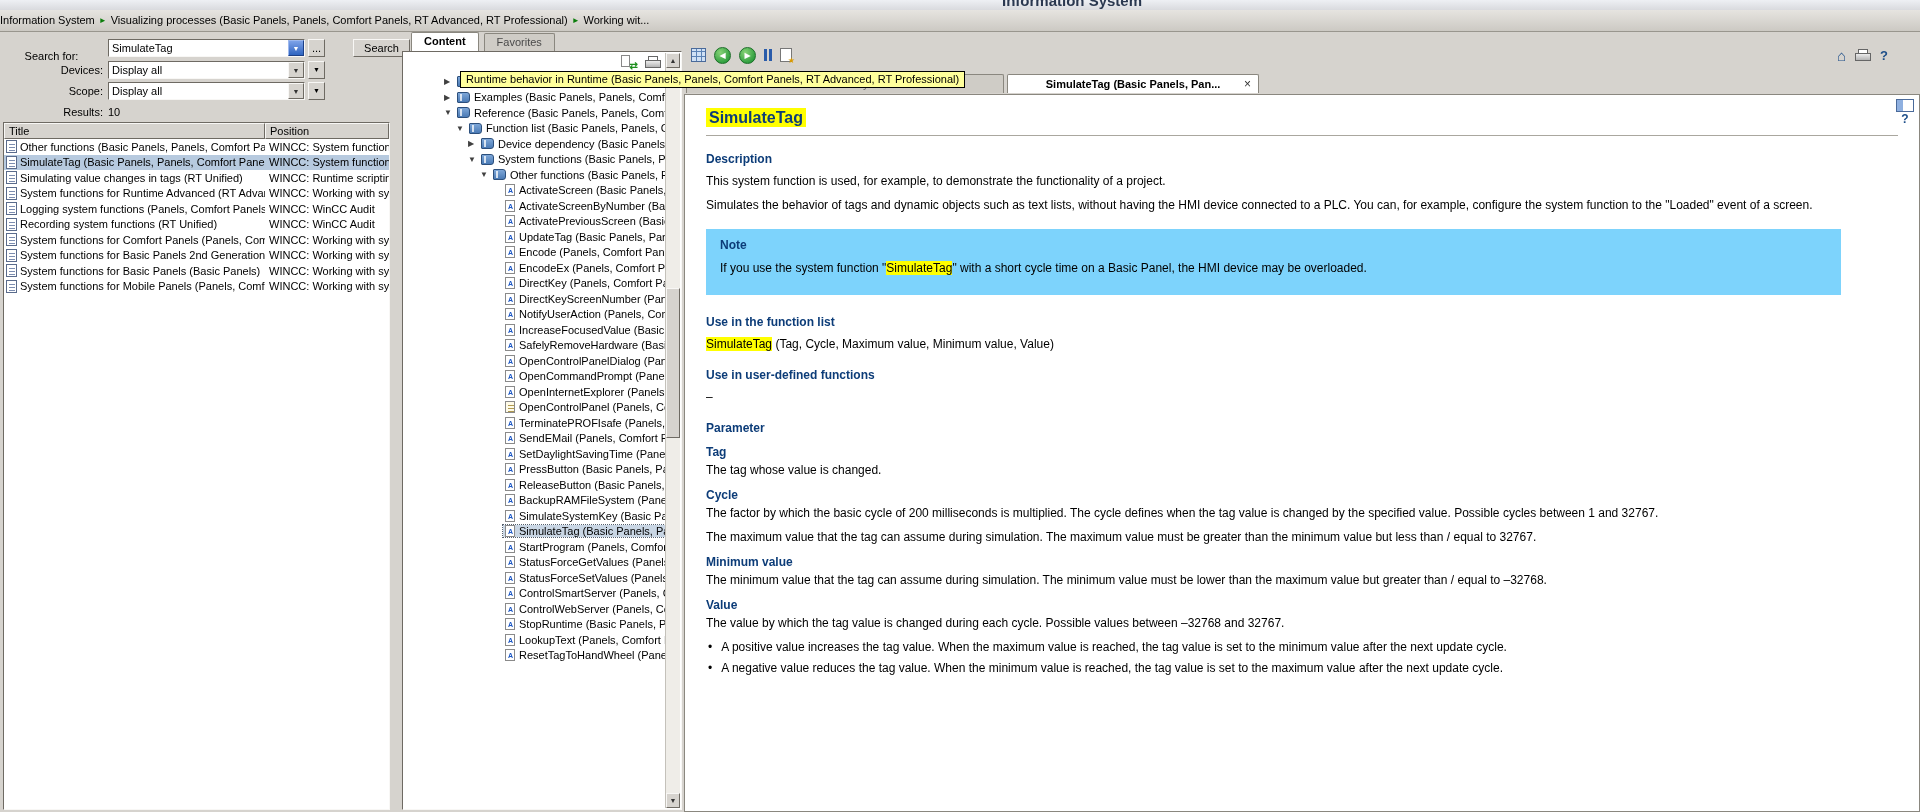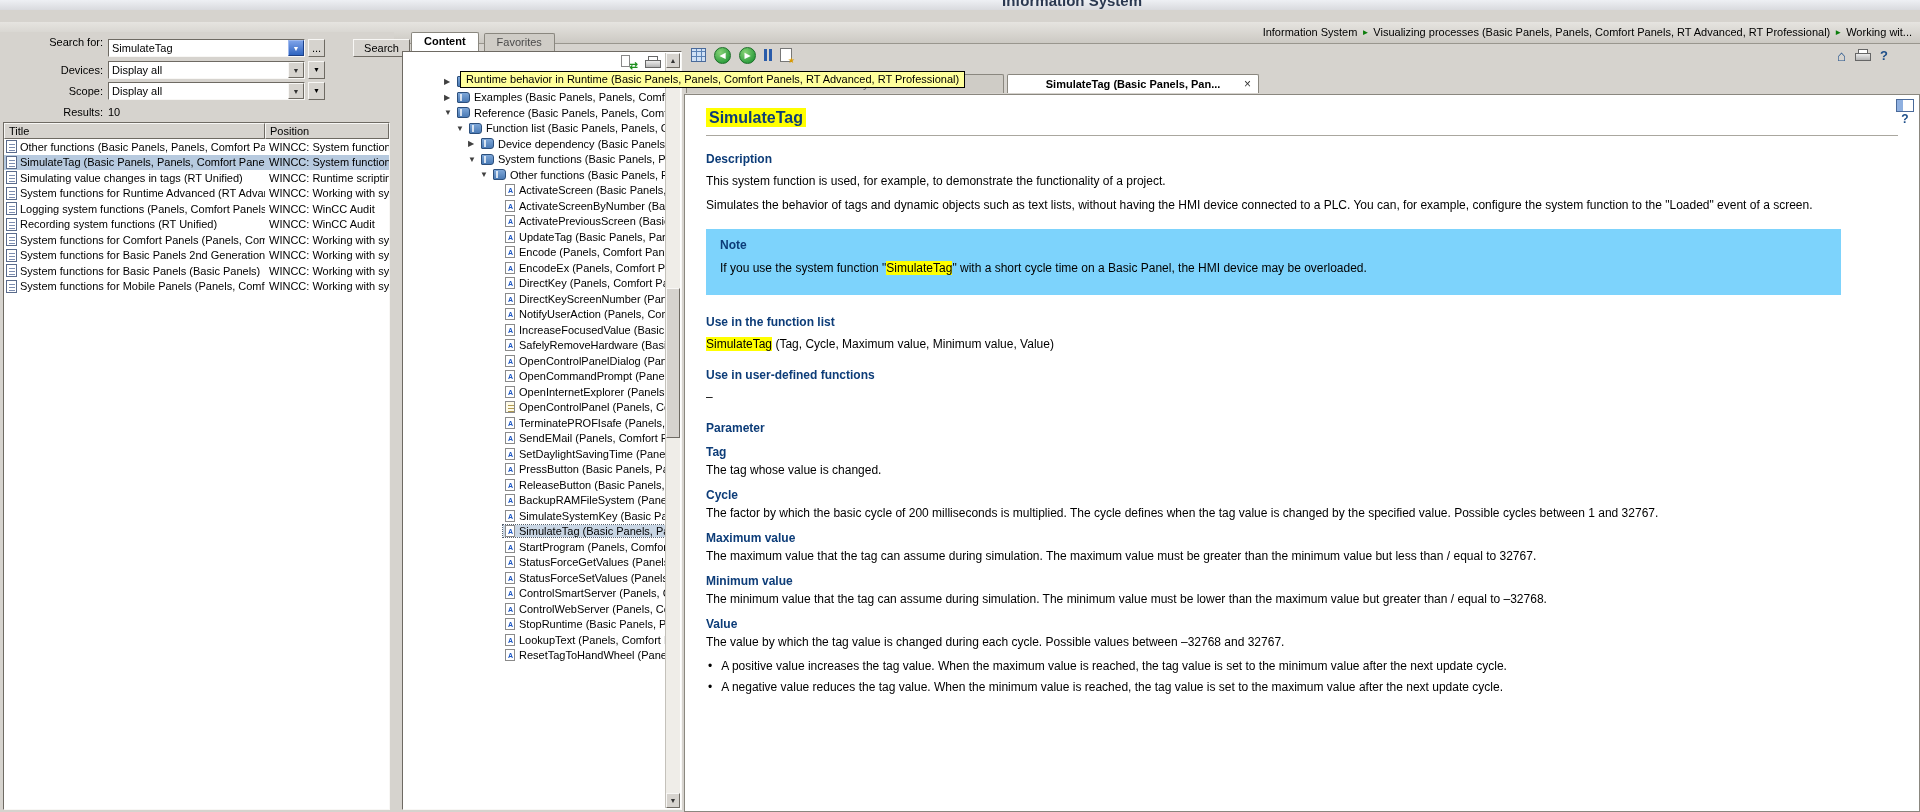--- a/index.html
+++ b/index.html
@@ -4,23 +4,23 @@
 <style>
   * { margin:0; padding:0; box-sizing:border-box; }
   html,body { width:1920px; height:812px; overflow:hidden;
     font-family:"Liberation Sans", sans-serif; font-size:11px; color:#000; background:#d6d3ce; }
   .screen { position:relative; width:1920px; height:812px; overflow:hidden; background:#d6d3ce; }
 
   
   .titlebar { position:absolute; left:0; top:0; width:100%; height:10px;
     background:linear-gradient(#eef0f4,#d9dade); overflow:hidden; }
   .titlebar .wtitle { position:absolute; left:1002px; top:-8px; font-size:15px; font-weight:bold; color:#2a3850; }
-  .breadcrumb { position:absolute; left:0; top:22px; width:100%; height:22px;
+  .breadcrumb { position:absolute; left:0; top:10px; width:100%; height:22px;
     background:linear-gradient(#e6e4e0,#ccc9c3); border-bottom:1px solid #99968e;
-    text-align:right; padding:4px 8px 0 12px; white-space:nowrap; }
+    text-align:left; padding:4px 8px 0 0; white-space:nowrap; }
   .breadcrumb .sep { color:#0b7d0b; font-size:8px; padding:0 4px; vertical-align:1px; }
 
   .main { position:absolute; left:0; top:32px; width:1920px; height:780px; }
 
   
   .raised { border:1px solid; border-color:#f8f7f5 #6e6a63 #6e6a63 #f8f7f5; background:#d6d3ce; }
   .hl { background:#ffff00; }
 
   
   .left-panel { position:absolute; left:0; top:0; width:394px; height:100%; background:#d6d3ce; }
@@ -150,21 +150,21 @@
     <div class="wtitle">Information System</div>
   </div>
 
   <div class="breadcrumb">
     <span>Information System</span><span class="sep">►</span><span>Visualizing processes (Basic Panels, Panels, Comfort Panels, RT Advanced, RT Professional)</span><span class="sep">►</span><span>Working wit...</span>
   </div>
 
   <div class="main">
 
     <div class="left-panel">
-      <div class="flabel" style="top:1px;">Search for:</div>
+      <div class="flabel" style="top:15px;text-align:center;">Search for:</div>
       <div class="combo" style="top:7px;">
         <input value="SimulateTag" style="">
         <span class="dd blue">▼</span>
       </div>
       <button class="sbtn raised" style="left:308px; top:7px; width:17px;">...</button>
       <button class="sbtn raised" style="left:330px; top:7px; width:57px;margin-left:23px;">Search</button>
 
       <div class="flabel" style="top:29px;padding-left:12px;">Devices:</div>
       <div class="combo" style="top:29px;">
         <span class="val">Display all</span>
@@ -665,21 +665,20 @@
                 <h3>Tag</h3>
                 <p>The tag whose value is changed.</p>
               </div>
 
               <div class="param">
                 <h3>Cycle</h3>
                 <p>The factor by which the basic cycle of 200 milliseconds is multiplied. The cycle defines when the tag value is changed by the specified value. Possible cycles between 1 and 32767.</p>
               </div>
 
               <div class="param">
-                <h3>Maximum value</h3>
                 <p>The maximum value that the tag can assume during simulation. The maximum value must be greater than the minimum value but less than / equal to 32767.</p>
               </div>
 
               <div class="param">
                 <h3>Minimum value</h3>
                 <p>The minimum value that the tag can assume during simulation. The minimum value must be lower than the maximum value but greater than / equal to –32768.</p>
               </div>
 
               <div class="param">
                 <h3>Value</h3>

